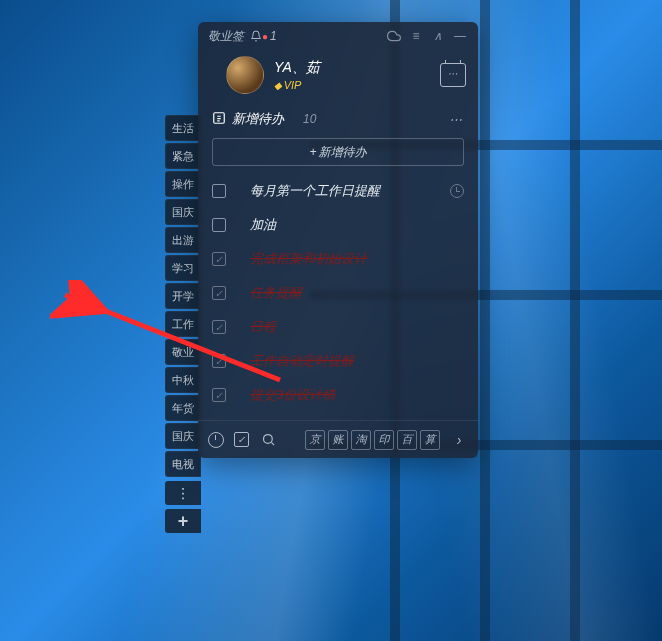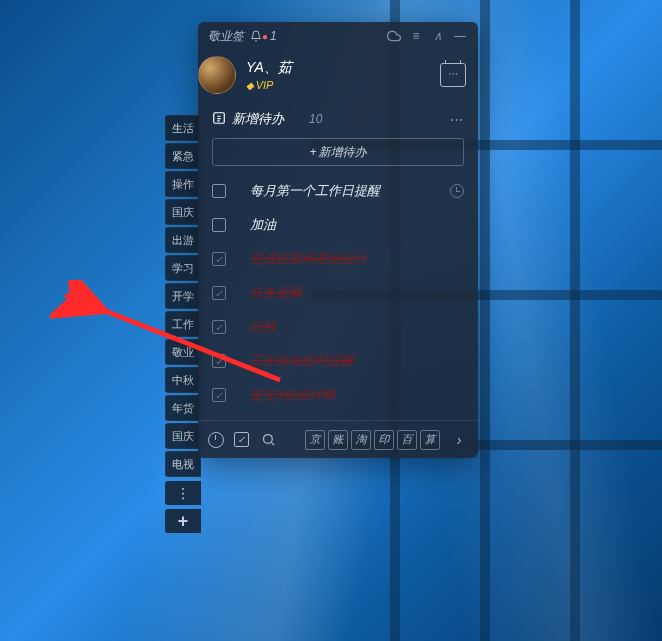--- a/index.html
+++ b/index.html
@@ -87,21 +87,21 @@
       font-size: 12px;
       gap: 6px;
     }
     .titlebar .spacer { flex: 1; }
     .titlebar .ticon { width: 16px; height: 16px; display: flex; align-items: center; justify-content: center; opacity: 0.7; cursor: pointer; }
     .notif-dot { color: #ff5a5a; font-size: 10px; margin-right: 2px; }
 
     .profile {
       display: flex;
       align-items: center;
-      padding: 6px 12px 10px 0;
+      padding: 6px 12px 10px 28px;
       gap: 10px;
       justify-content: flex-end;
     }
     .avatar {
       width: 38px; height: 38px;
       border-radius: 50%;
       background: radial-gradient(circle at 30% 30%, #d4a86a, #5a3a1a 70%);
       border: 1px solid rgba(255,255,255,0.2);
     }
     .profile-text { flex: 1; color: #fff; }
@@ -118,21 +118,21 @@
     .cal-icon::after { content: "⋯"; position: absolute; top: 4px; left: 0; right: 0; text-align: center; color: #aeb8c6; font-size: 10px; letter-spacing: 1px; }
 
     .section-header {
       display: flex;
       align-items: center;
       padding: 6px 14px;
       color: #fff;
       font-size: 13px;
       gap: 6px;
     }
-    .section-header .count { color: #8a96a8; font-size: 12px; margin-left: 19px; }
+    .section-header .count { color: #8a96a8; font-size: 12px; margin-left: 13px; }
     .section-header .dots { margin-left: auto; color: #aeb8c6; letter-spacing: 2px; }
 
     .add-btn {
       margin: 4px 14px 8px 14px;
       height: 28px;
       border: 1px solid rgba(255,255,255,0.25);
       border-radius: 3px;
       display: flex;
       align-items: center;
       justify-content: center;

